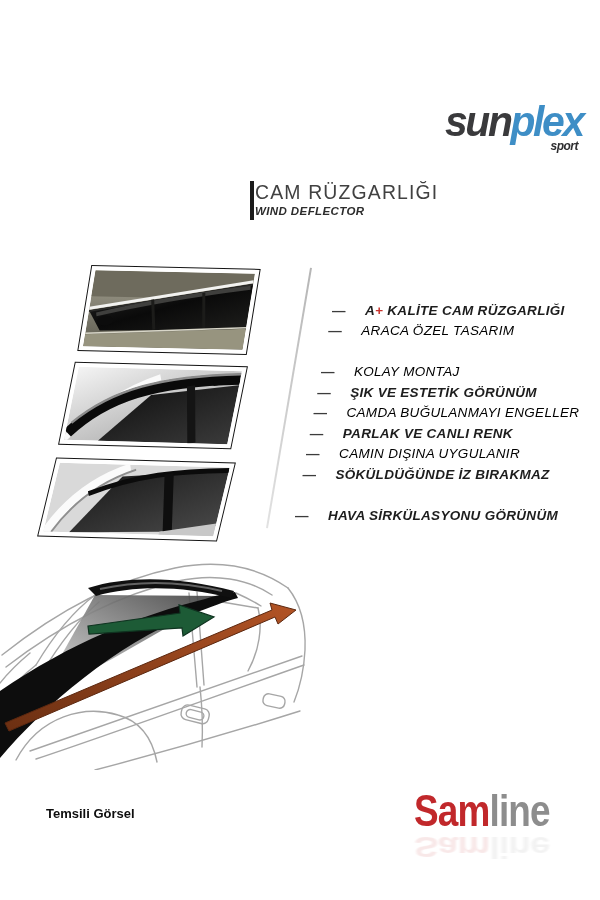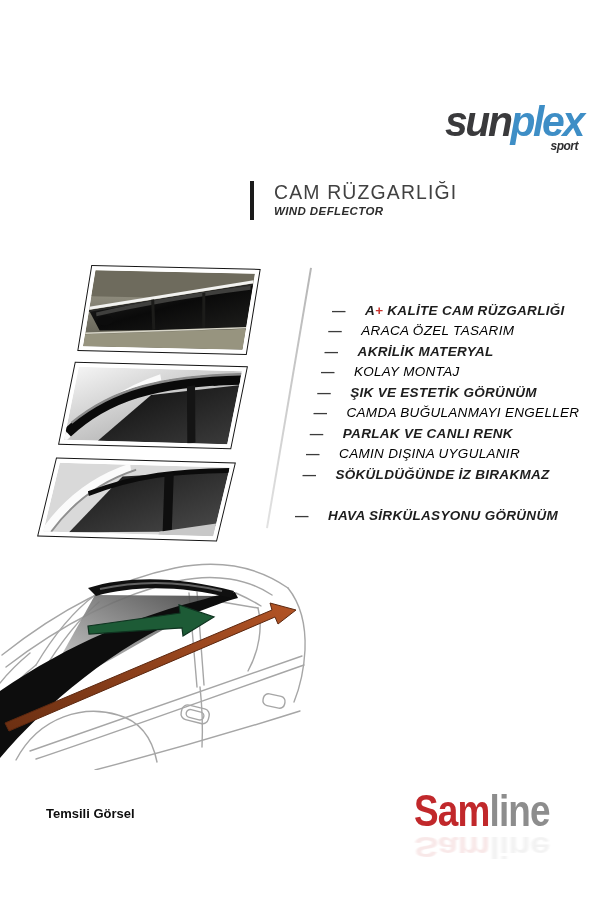--- a/index.html
+++ b/index.html
@@ -11,21 +11,21 @@
   .sunplex-main{font-style:italic;font-weight:700;font-size:43px;letter-spacing:-2.5px;
                 transform:scaleX(0.95);transform-origin:right center;white-space:nowrap;}
   .c-sun{color:#3a3a3c;}
   .c-plex{color:#3e8ec6;}
   .sunplex-sport{font-style:italic;font-weight:700;font-size:12px;color:#2e2e30;
                  margin-top:-3px;letter-spacing:-0.5px;}
 
   
   .title-block{position:absolute;left:250px;top:181px;display:flex;align-items:flex-start;}
   .title-bar{width:4px;height:39px;background:#1b1b1b;}
-  .title-texts{margin-left:20px;}
+  .title-texts{margin-left:1px;}
   .title-main{font-size:20px;color:#414141;letter-spacing:1.2px;font-weight:400;
               transform:scaleX(0.97);transform-origin:left center;white-space:nowrap;}
   .title-sub{font-size:11.5px;font-style:italic;font-weight:700;color:#2c2c2c;
              letter-spacing:0.4px;margin-top:1px;}
 
   
   .photo{position:absolute;background:#ffffff;border:1.5px solid #141414;padding:4px;
          box-sizing:content-box;}
   .photo svg{display:block;}
   .p1{left:84px;top:267px;transform:skewX(-8deg) rotate(1.3deg);}
@@ -142,21 +142,20 @@
       <path d="M 112,8 L 124,66" stroke="#0e0e0e" stroke-width="9" fill="none"></path>
       <polygon points="116,66 171,56 171,69 116,69" fill="#c8c8c8"></polygon>
     </svg>
   </div>
 
   <div class="divider"></div>
 
   <div id="feature-list">
       <div class="feature-row bold" style="left: 332px; top: 303px;"><span class="dash">—</span><span class="ftext">A<span style="color: rgb(200, 50, 43);">+</span> KALİTE CAM RÜZGARLIĞI</span></div>
       <div class="feature-row light" style="left: 328.3px; top: 323.45px;"><span class="dash">—</span><span class="ftext">ARACA ÖZEL TASARIM</span></div>
-      <div class="feature-row bold" style="left: 324.6px; top: 343.9px;"><span class="dash">—</span><span class="ftext">AKRİLİK MATERYAL</span></div>
       <div class="feature-row light" style="left: 320.9px; top: 364.35px;"><span class="dash">—</span><span class="ftext">KOLAY MONTAJ</span></div>
       <div class="feature-row light" style="left: 313.5px; top: 405.25px;"><span class="dash">—</span><span class="ftext">CAMDA BUĞULANMAYI ENGELLER</span></div>
       <div class="feature-row bold" style="left: 317.2px; top: 384.8px;"><span class="dash">—</span><span class="ftext">ŞIK VE ESTETİK GÖRÜNÜM</span></div>
       <div class="feature-row bold" style="left: 309.8px; top: 425.7px;"><span class="dash">—</span><span class="ftext">PARLAK VE CANLI RENK</span></div>
       <div class="feature-row light" style="left: 306.1px; top: 446.15px;"><span class="dash">—</span><span class="ftext">CAMIN DIŞINA UYGULANIR</span></div>
       <div class="feature-row bold" style="left: 302.4px; top: 466.6px;"><span class="dash">—</span><span class="ftext">SÖKÜLDÜĞÜNDE İZ BIRAKMAZ</span></div>
       <div class="feature-row bold" style="left: 295px; top: 507.5px;"><span class="dash">—</span><span class="ftext">HAVA SİRKÜLASYONU GÖRÜNÜM</span></div>
     </div>
 
   <svg class="illu" width="320" height="215" viewBox="0 0 320 215">

